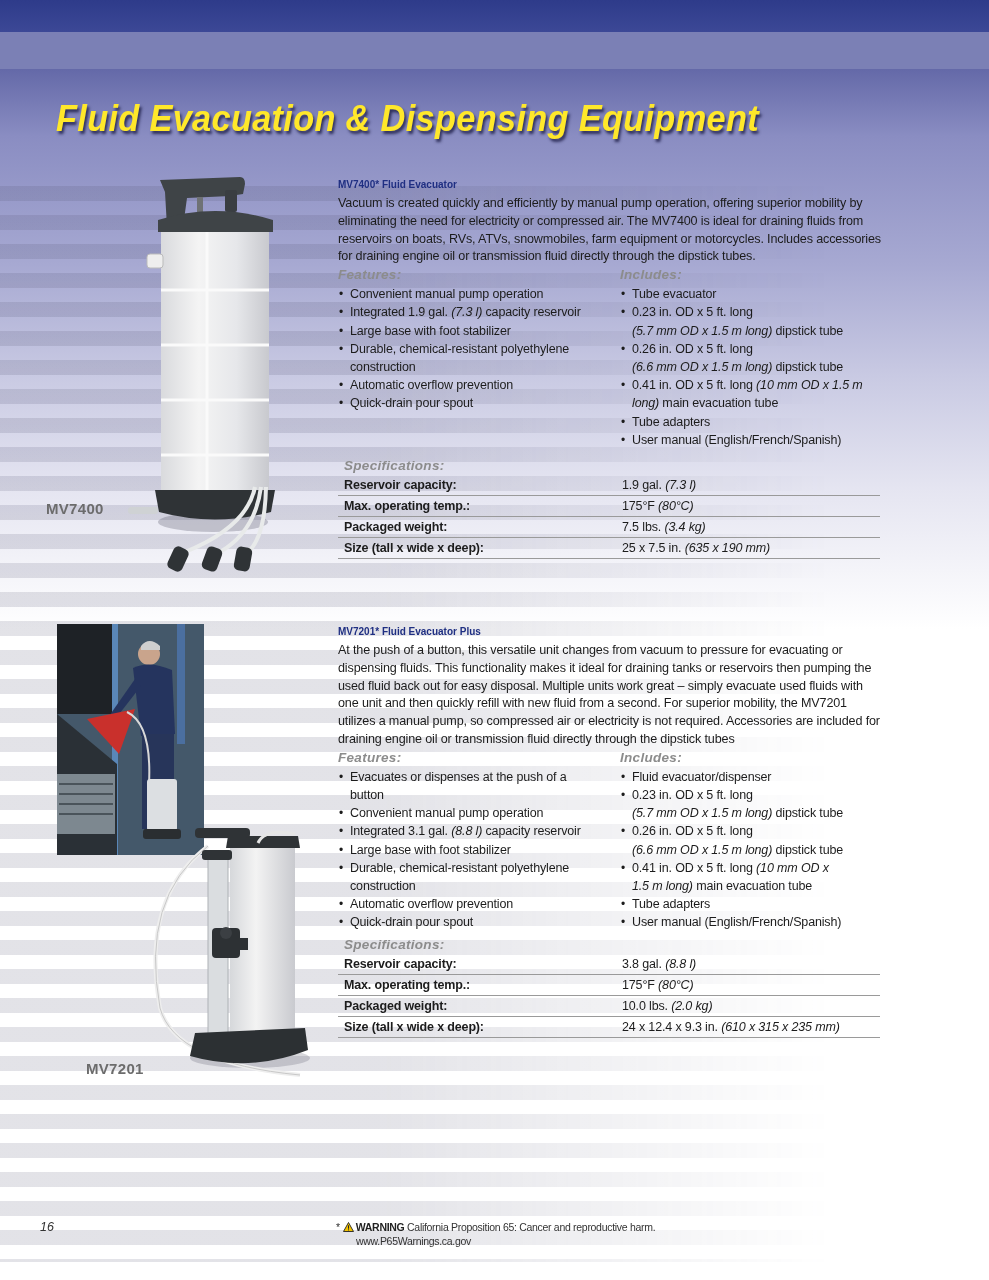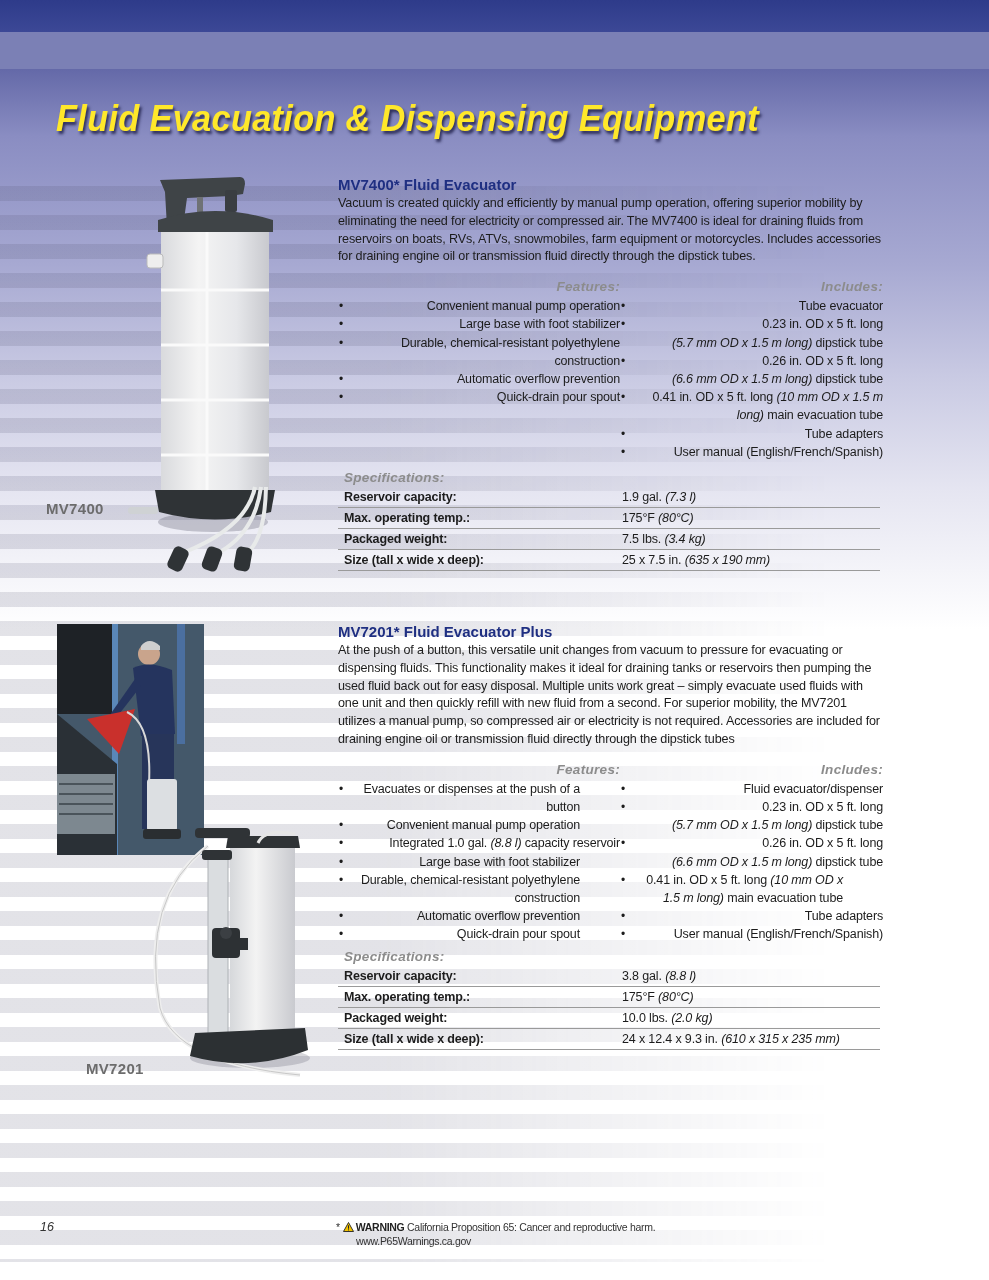--- a/index.html
+++ b/index.html
@@ -17,23 +17,23 @@
     -webkit-mask-image: linear-gradient(90deg, #000 0%, #000 45%, rgba(0,0,0,0) 100%);
     mask-image: linear-gradient(90deg, #000 0%, #000 45%, rgba(0,0,0,0) 100%); }
 
   
   .page-title { position: absolute; left: 56px; top: 98px; font-size: 37px; font-weight: bold; font-style: italic;
     color: #ffe82a; letter-spacing: 0.3px; font-family: "Liberation Sans", sans-serif;
     text-shadow: 2px 3px 3px rgba(20,20,60,0.75); transform: scaleX(0.93); transform-origin: left center; }
 
   
   .product { position: absolute; left: 338px; width: 545px; }
-  .product-title { font-size: 15px; font-weight: bold; color: #1f2f82; line-height: 18px; margin-bottom: 1px; }
+  .product-title { font-size: 10px; font-weight: bold; color: #1f2f82; line-height: 18px; margin-bottom: 1px; }
   .product-desc { font-size: 12.6px; line-height: 17.8px; color: #1c1c1c; letter-spacing: -0.15px; }
-  .cols { display: flex; margin-top: 12px; text-align: right; }
+  .cols { display: flex; margin-top: 0px; }
   .col-features { width: 282px; }
   .col-includes { width: 263px; }
   .section-head { font-size: 13.5px; font-weight: bold; font-style: italic; color: #8c8c8c; line-height: 17px; letter-spacing: 0.3px; }
   ul.bullets { list-style: none; margin-top: 2px; }
   ul.bullets li { position: relative; padding-left: 12px; font-size: 12.5px; line-height: 18.2px; color: #1c1c1c; letter-spacing: -0.15px; }
   ul.bullets li::before { content: "\2022"; position: absolute; left: 1px; top: 0; font-size: 12px; }
   .it { font-style: italic; }
 
   .specs { margin-top: 8px; }
   .specs .section-head { padding-left: 6px; margin-bottom: 1px; font-style: italic; }
@@ -169,20 +169,21 @@
 <div class="model-label" style="left:86px; top:1060px;">MV7201</div>
 
 <section class="product" style="top:176px;">
   <h2 class="product-title">MV7400* Fluid Evacuator</h2>
   <p class="product-desc">Vacuum is created quickly and efficiently by manual pump operation, offering superior mobility by eliminating the need for electricity or compressed air. The MV7400 is ideal for draining fluids from reservoirs on boats, RVs, ATVs, snowmobiles, farm equipment or motorcycles. Includes accessories for draining engine oil or transmission fluid directly through the dipstick tubes.</p>
   <div class="cols">
     <div class="col-features">
       <div class="section-head">Features:</div>
       <ul class="bullets">
         <li><span>Convenient manual pump operation</span></li>
+        <li><span>Integrated 1.9 gal. </span><span class="it">(7.3 l)</span><span> capacity reservoir</span></li>
         <li><span>Large base with foot stabilizer</span></li>
         <li><span>Durable, chemical-resistant polyethylene construction</span></li>
         <li><span>Automatic overflow prevention</span></li>
         <li><span>Quick-drain pour spout</span></li>
       </ul>
     </div>
     <div class="col-includes">
       <div class="section-head">Includes:</div>
       <ul class="bullets">
         <li><span>Tube evacuator</span></li>
@@ -221,21 +222,21 @@
 
 <section class="product" style="top:623px;">
   <h2 class="product-title">MV7201* Fluid Evacuator Plus</h2>
   <p class="product-desc">At the push of a button, this versatile unit changes from vacuum to pressure for evacuating or dispensing fluids. This functionality makes it ideal for draining tanks or reservoirs then pumping the used fluid back out for easy disposal. Multiple units work great – simply evacuate used fluids with one unit and then quickly refill with new fluid from a second. For superior mobility, the MV7201 utilizes a manual pump, so compressed air or electricity is not required. Accessories are included for draining engine oil or transmission fluid directly through the dipstick tubes</p>
   <div class="cols">
     <div class="col-features">
       <div class="section-head">Features:</div>
       <ul class="bullets" style="padding-right:40px;">
         <li><span>Evacuates or dispenses at the push of a button</span></li>
         <li><span>Convenient manual pump operation</span></li>
-        <li style="margin-right:-40px;"><span>Integrated 1.0 gal. </span><span class="it">(8.8 l)</span><span> capacity reservoir</span></li>
+        <li style="margin-right:-40px;"><span>Integrated 3.1 gal. </span><span class="it">(8.8 l)</span><span> capacity reservoir</span></li>
         <li><span>Large base with foot stabilizer</span></li>
         <li style="margin-right:-40px; padding-right:40px;"><span>Durable, chemical-resistant polyethylene construction</span></li>
         <li><span>Automatic overflow prevention</span></li>
         <li><span>Quick-drain pour spout</span></li>
       </ul>
     </div>
     <div class="col-includes">
       <div class="section-head">Includes:</div>
       <ul class="bullets">
         <li><span>Fluid evacuator/dispenser</span></li>

